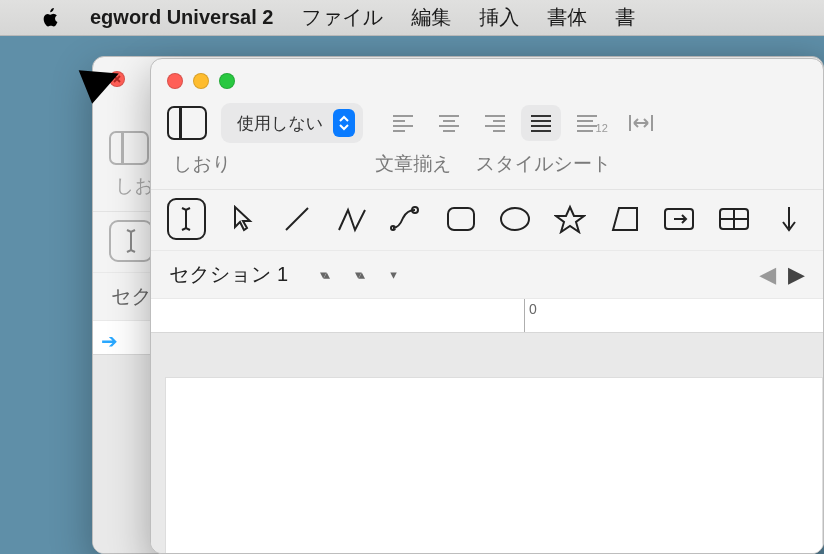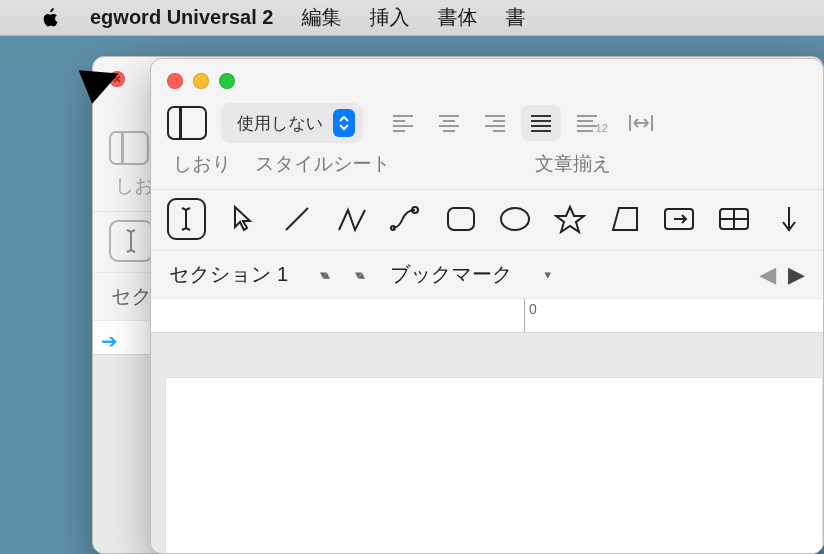--- a/index.html
+++ b/index.html
@@ -129,20 +129,21 @@
 .back .select-row { color: #666; }
 </style>
 </head>
 <body>
 
 <div class="menubar">
   <svg class="apple" viewBox="0 0 24 24">
     <path fill="#000" d="M16.4 12.8c0-2.3 1.9-3.4 2-3.5-1.1-1.6-2.8-1.8-3.4-1.8-1.4-.1-2.8.9-3.5.9-.7 0-1.8-.9-3-.9-1.5 0-2.9.9-3.7 2.3-1.6 2.8-.4 6.9 1.1 9.1.8 1.1 1.7 2.3 2.9 2.3 1.2 0 1.6-.8 3.1-.8s1.8.8 3 .8c1.3 0 2.1-1.1 2.8-2.2.9-1.3 1.3-2.5 1.3-2.6-.1 0-2.6-1-2.6-3.6zm-2.4-8.6c.6-.8 1.1-1.9 1-3-1 0-2.2.7-2.8 1.5-.6.7-1.2 1.8-1 2.9 1.1.1 2.2-.6 2.8-1.4z"></path>
   </svg>
   <span class="app-name item">egword Universal 2</span>
+  <span class="item">ファイル</span>
   <span class="item">編集</span>
   <span class="item">挿入</span>
   <span class="item">書体</span>
   <span class="item">書</span>
 </div>
 
 <div class="window back">
   <div class="traffic">
     <div class="tl red x">
       <svg width="14" height="14" viewBox="0 0 14 14">
@@ -224,22 +225,22 @@
       <div class="abtn">
           <svg width="28" height="20">
             <path d="M3 2 V18 M25 2 V18 M7 10 H21 M7 10 L11 6 M7 10 L11 14 M21 10 L17 6 M21 10 L17 14"></path>
           </svg>
         </div>
     </div>
   </div>
 
   <div class="labels-row">
     <span>しおり</span>
+    <span style="margin-left:120px">文章揃え</span>
     <span>スタイルシート</span>
-    <span style="margin-left:120px">文章揃え</span>
   </div>
 
   <div class="shape-row">
     <div class="sbtn box">
       <svg width="18" height="26">
           <path d="M5 2 Q9 4 9 4 Q9 4 13 2 M9 4 L9 22 M5 24 Q9 22 9 22 Q9 22 13 24"></path>
         </svg>
     </div>
     <div class="sbtn">
         <svg width="22" height="28">
@@ -302,21 +303,20 @@
 
   <div class="select-row">
     <div class="sel">
       <span>セクション 1</span>
       <span class="chev">▾▴</span>
     </div>
     <div class="sel">
       <span class="chev">▾▴</span>
     </div>
     <div class="sel">
-      <span>ブックマーク</span>
       <span class="chev">▾</span>
     </div>
     <div class="arrows">
       <span>◀</span>
       <span class="active">▶</span>
     </div>
   </div>
 
   <div class="ruler-strip">
     <div class="tick"></div>

